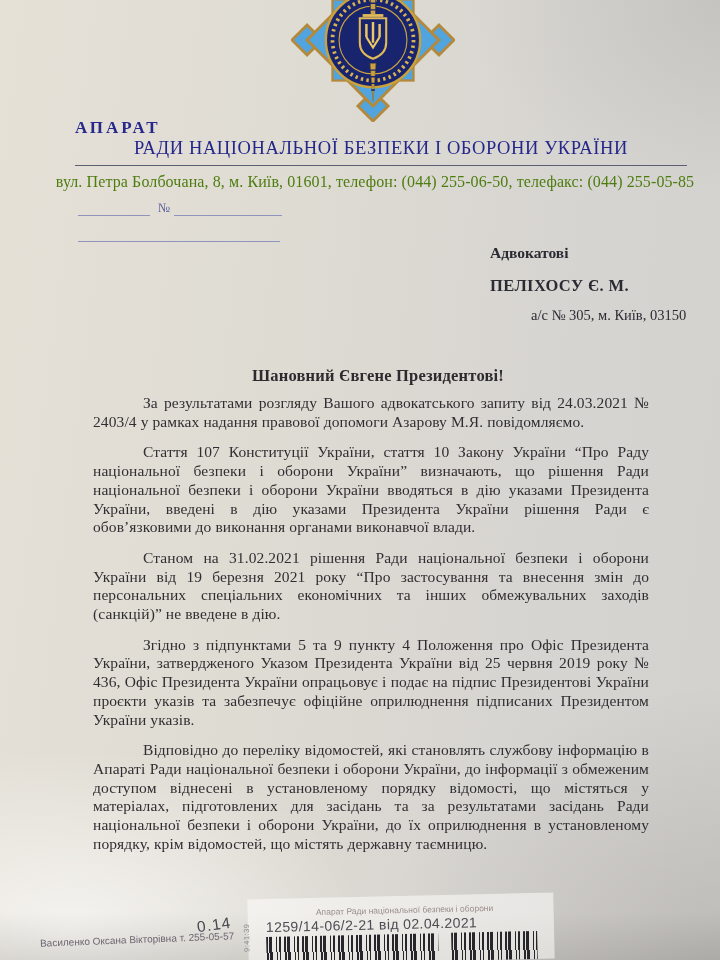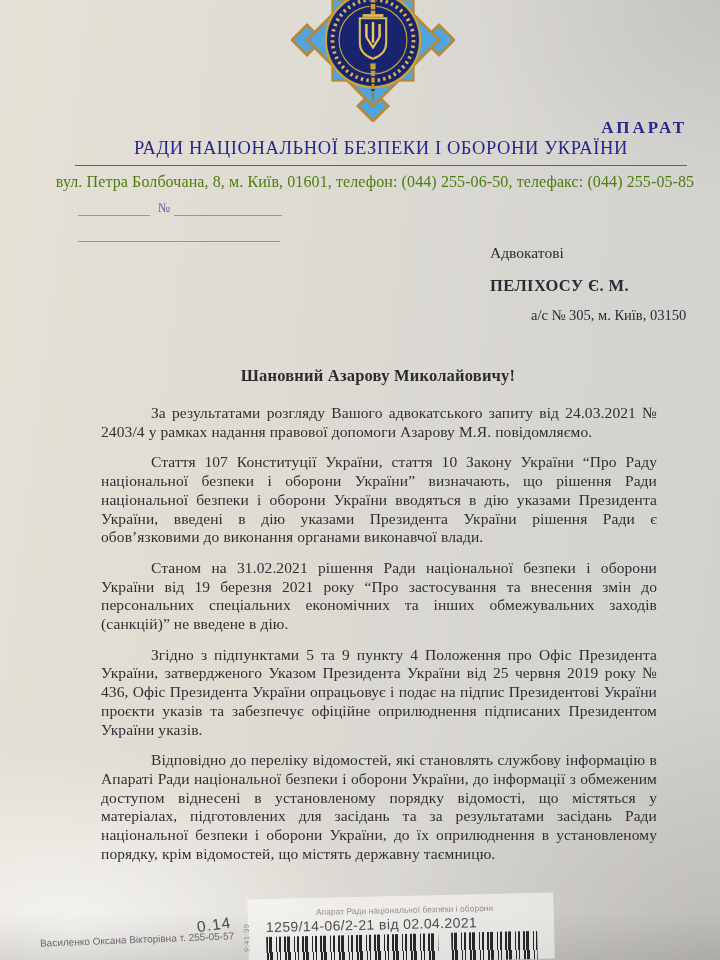--- a/index.html
+++ b/index.html
@@ -11,21 +11,21 @@
       radial-gradient(ellipse 420px 260px at 10% 97%, rgba(255,255,255,0.65), rgba(255,255,255,0) 70%),
       radial-gradient(ellipse 520px 420px at 100% 100%, rgba(110,106,98,0.22), rgba(110,106,98,0) 65%),
       radial-gradient(ellipse 420px 320px at 100% 0%, rgba(118,118,112,0.16), rgba(118,118,112,0) 60%),
       linear-gradient(97deg, #e6e1d7 0%, #dedbd3 40%, #d7d5d1 70%, #d2d1ce 100%);
   }
   .page { position: absolute; inset: 0; filter: blur(0.25px); }
 
   
   .emblem { position: absolute; left: 291px; top: -42px; width: 164px; height: 164px; }
   .org-line1 {
-    position: absolute; left: 75px; top: 118px; width: 612px; text-align: right;
+    position: absolute; left: 75px; top: 118px; width: 612px; text-align: left;
     font-size: 17px; font-weight: bold; letter-spacing: 3px; color: #26288c;
   }
   .org-line2 {
     position: absolute; left: 75px; top: 138px; width: 612px; text-align: center;
     font-size: 18.5px; font-weight: normal; letter-spacing: 0.6px; color: #24268a; white-space: nowrap;
   }
   .header-rule {
     position: absolute; left: 75px; top: 165px; width: 612px; height: 0;
     border-top: 1.6px solid #5c5e72;
   }
@@ -38,30 +38,30 @@
   .ref-block { position: absolute; left: 78px; top: 196px; color: #60649e; font-size: 13px; }
   .ref-row { display: flex; align-items: flex-end; height: 20px; }
   .ref-blank { display: inline-block; border-bottom: 1.2px solid #9093bd; height: 16px; }
   .ref-blank.b1 { width: 72px; }
   .ref-blank.b2 { width: 108px; margin-left: 4px; }
   .ref-no { margin-left: 8px; }
   .ref-blank.b3 { width: 202px; margin-top: 9px; display: block; }
 
   
   .addressee { position: absolute; left: 490px; top: 244px; color: #2b2b33; }
-  .addr-1 { font-size: 15.5px; font-weight: normal; margin-bottom: 14px; }
+  .addr-1 { font-size: 15.5px; font-weight: bold; margin-bottom: 14px; }
   .addr-2 { font-size: 16.5px; font-weight: bold; letter-spacing: 0.4px; margin-bottom: 11px; }
   .addr-3 { font-size: 14.5px; margin-left: 41px; }
 
   
   .salutation {
     position: absolute; left: 100px; top: 366px; width: 556px; text-align: center;
     font-size: 16.5px; font-weight: bold; color: #2e2b30; letter-spacing: 0.2px;
   }
-  .body-text { position: absolute; left: 101px; top: 394px; width: 556px; color: #312e33; margin-top: 10px; }
+  .body-text { position: absolute; left: 93px; top: 394px; width: 556px; color: #312e33; }
   .body-text p {
     margin: 0 0 12px 0; font-size: 15.5px; line-height: 18.7px;
     text-align: justify; text-indent: 50px; letter-spacing: 0.1px;
   }
 
   
   .sticker {
     position: absolute; left: 248px; top: 896px; width: 306px; height: 66px;
     background: rgba(253,253,251,0.55); transform: rotate(-1.3deg);
   }
@@ -143,21 +143,21 @@
     </div>
     <span class="ref-blank b3"></span>
   </div>
 
   <div class="addressee">
     <div class="addr-1">Адвокатові</div>
     <div class="addr-2">ПЕЛІХОСУ Є. М.</div>
     <div class="addr-3">а/с № 305, м. Київ, 03150</div>
   </div>
 
-  <div class="salutation">Шановний Азарову Миколайовичу!</div>
+  <div class="salutation">Шановний Євгене Президентові!</div>
   <div class="body-text">
     <p>За результатами розгляду Вашого адвокатського запиту від 24.03.2021 № 2403/4 у рамках надання правової допомоги Азарову М.Я. повідомляємо.</p>
     <p>Стаття 107 Конституції України, стаття 10 Закону України “Про Раду національної безпеки і оборони України” визначають, що рішення Ради національної безпеки і оборони України вводяться в дію указами Президента України, введені в дію указами Президента України рішення Ради є обов’язковими до виконання органами виконавчої влади.</p>
     <p>Станом на 31.02.2021 рішення Ради національної безпеки і оборони України від 19 березня 2021 року “Про застосування та внесення змін до персональних спеціальних економічних та інших обмежувальних заходів (санкцій)” не введене в дію.</p>
     <p>Згідно з підпунктами 5 та 9 пункту 4 Положення про Офіс Президента України, затвердженого Указом Президента України від 25 червня 2019 року № 436, Офіс Президента України опрацьовує і подає на підпис Президентові України проєкти указів та забезпечує офіційне оприлюднення підписаних Президентом України указів.</p>
     <p>Відповідно до переліку відомостей, які становлять службову інформацію в Апараті Ради національної безпеки і оборони України, до інформації з обмеженим доступом віднесені в установленому порядку відомості, що містяться у матеріалах, підготовлених для засідань та за результатами засідань Ради національної безпеки і оборони України, до їх оприлюднення в установленому порядку, крім відомостей, що містять державну таємницю.</p>
   </div>
 
   <div class="sticker">
     <div class="sticker-org">Апарат Ради національної безпеки і оборони</div>

